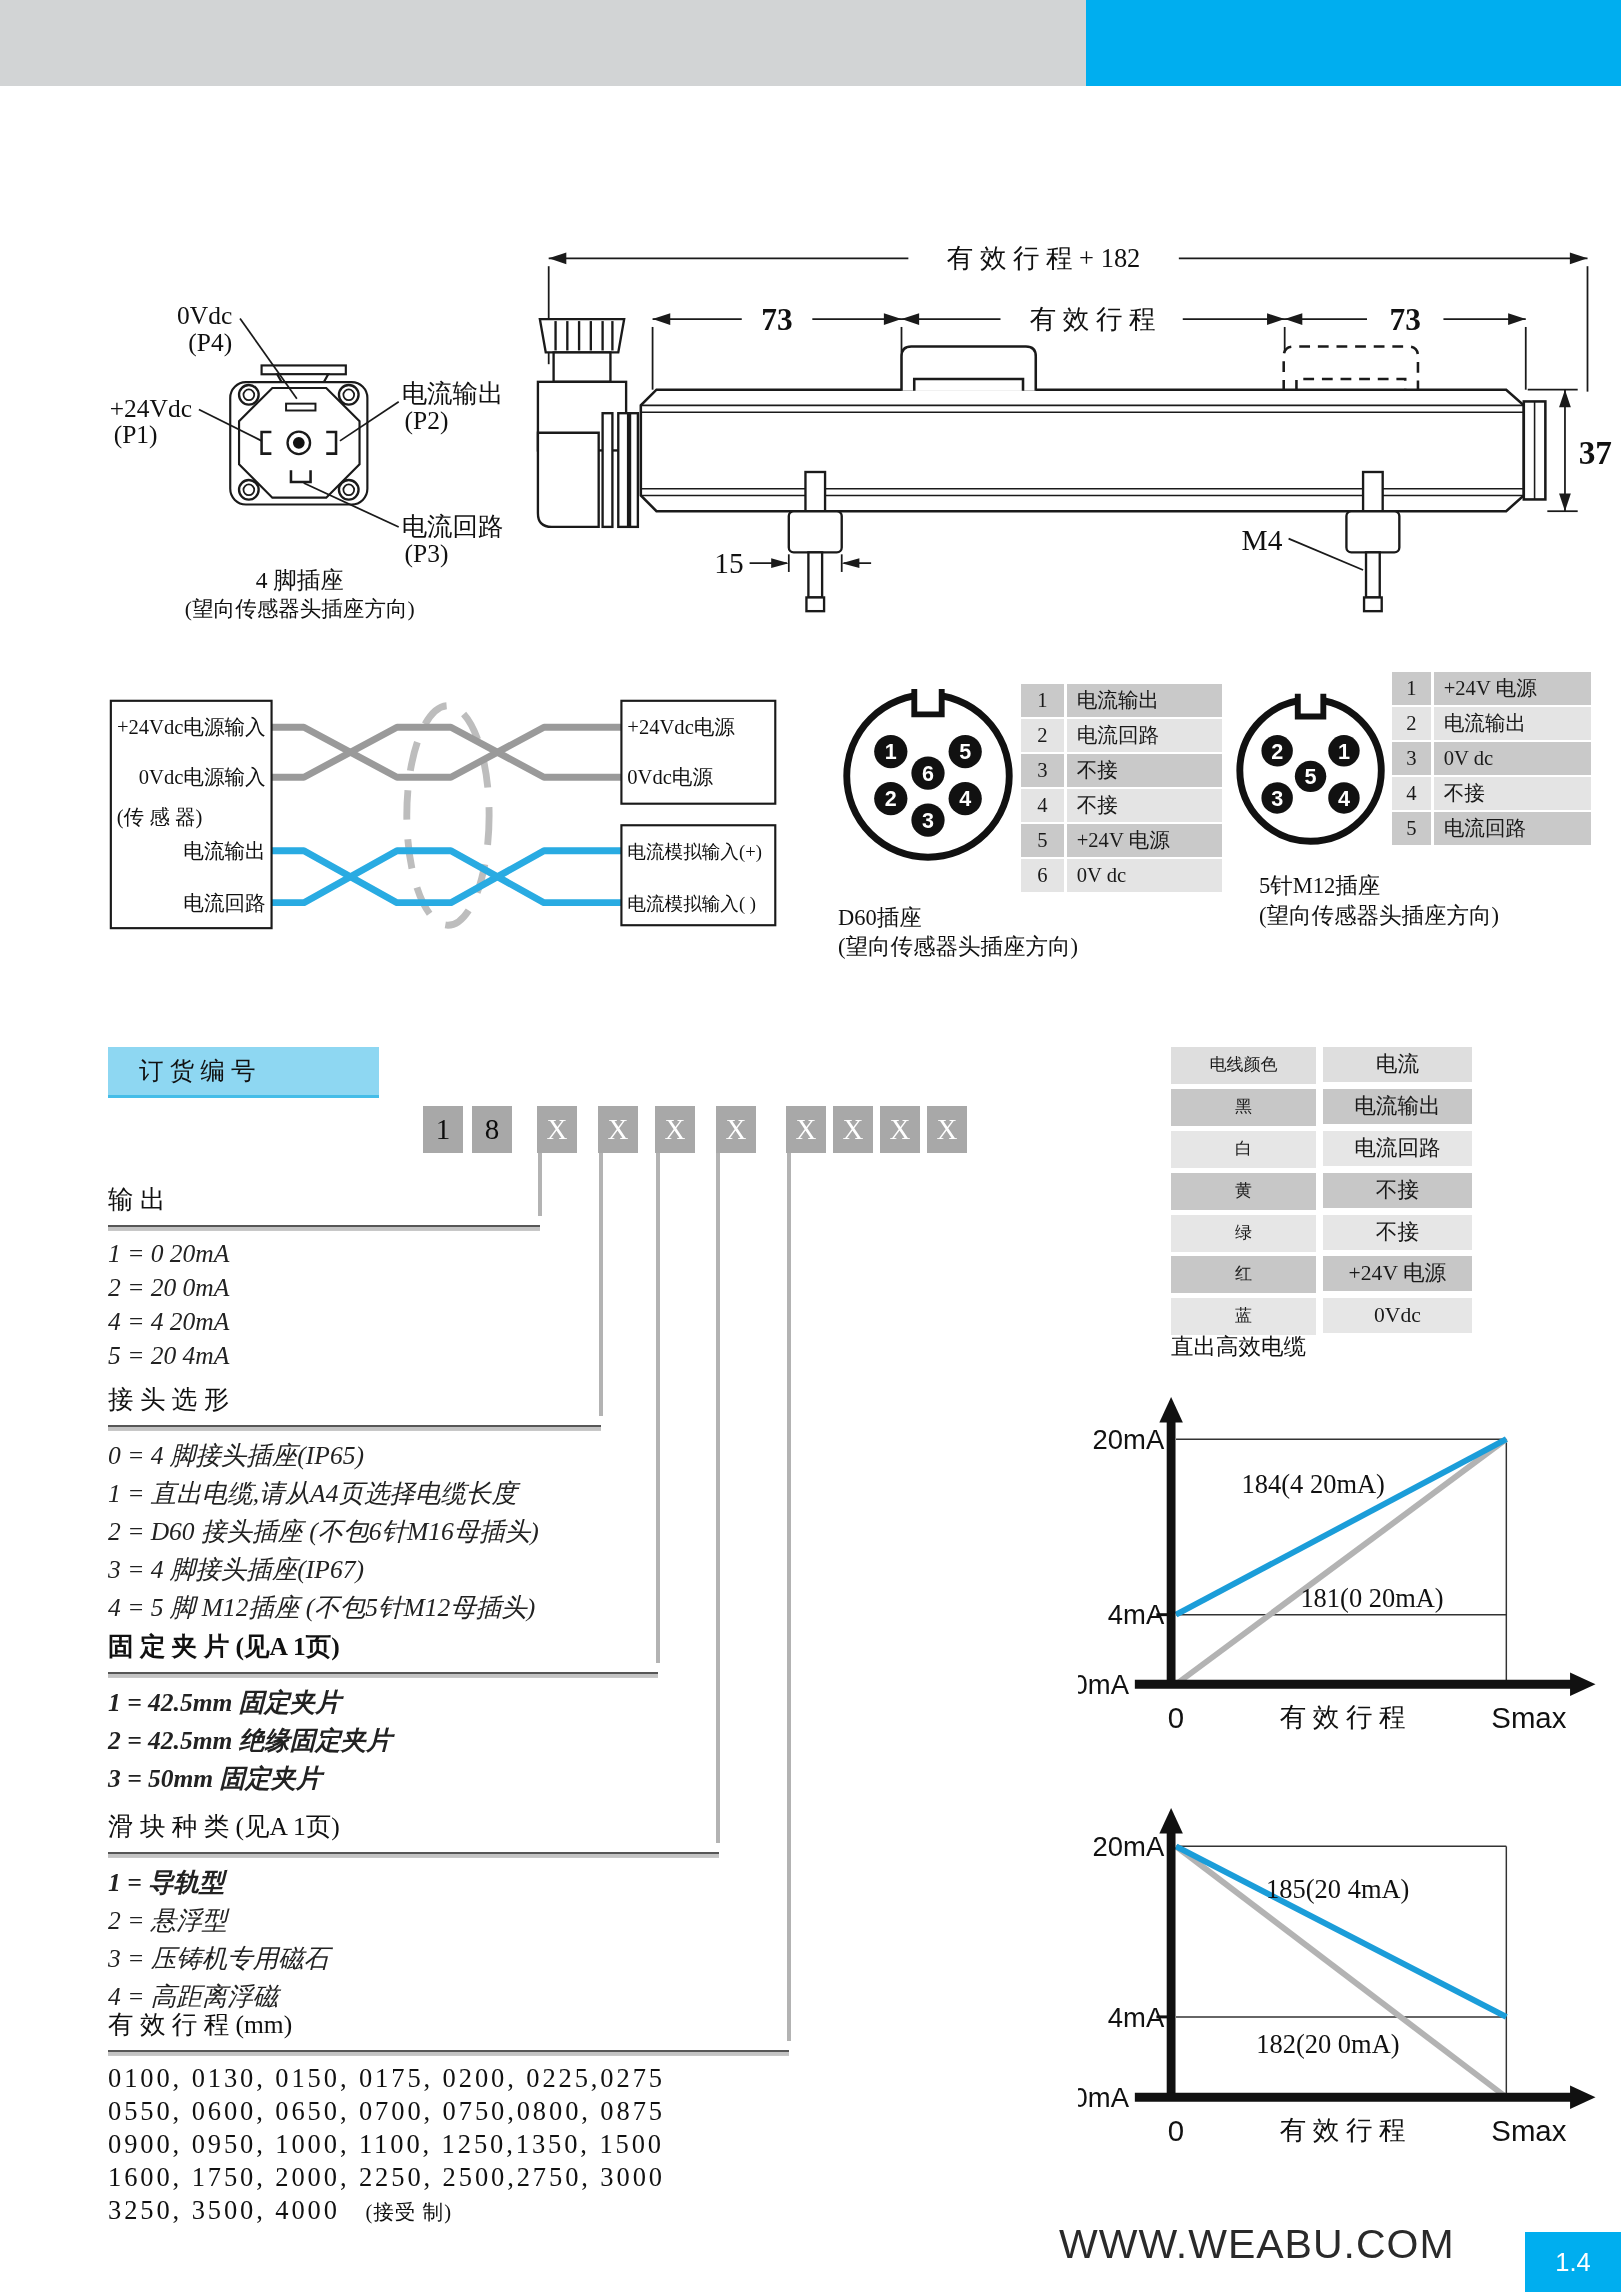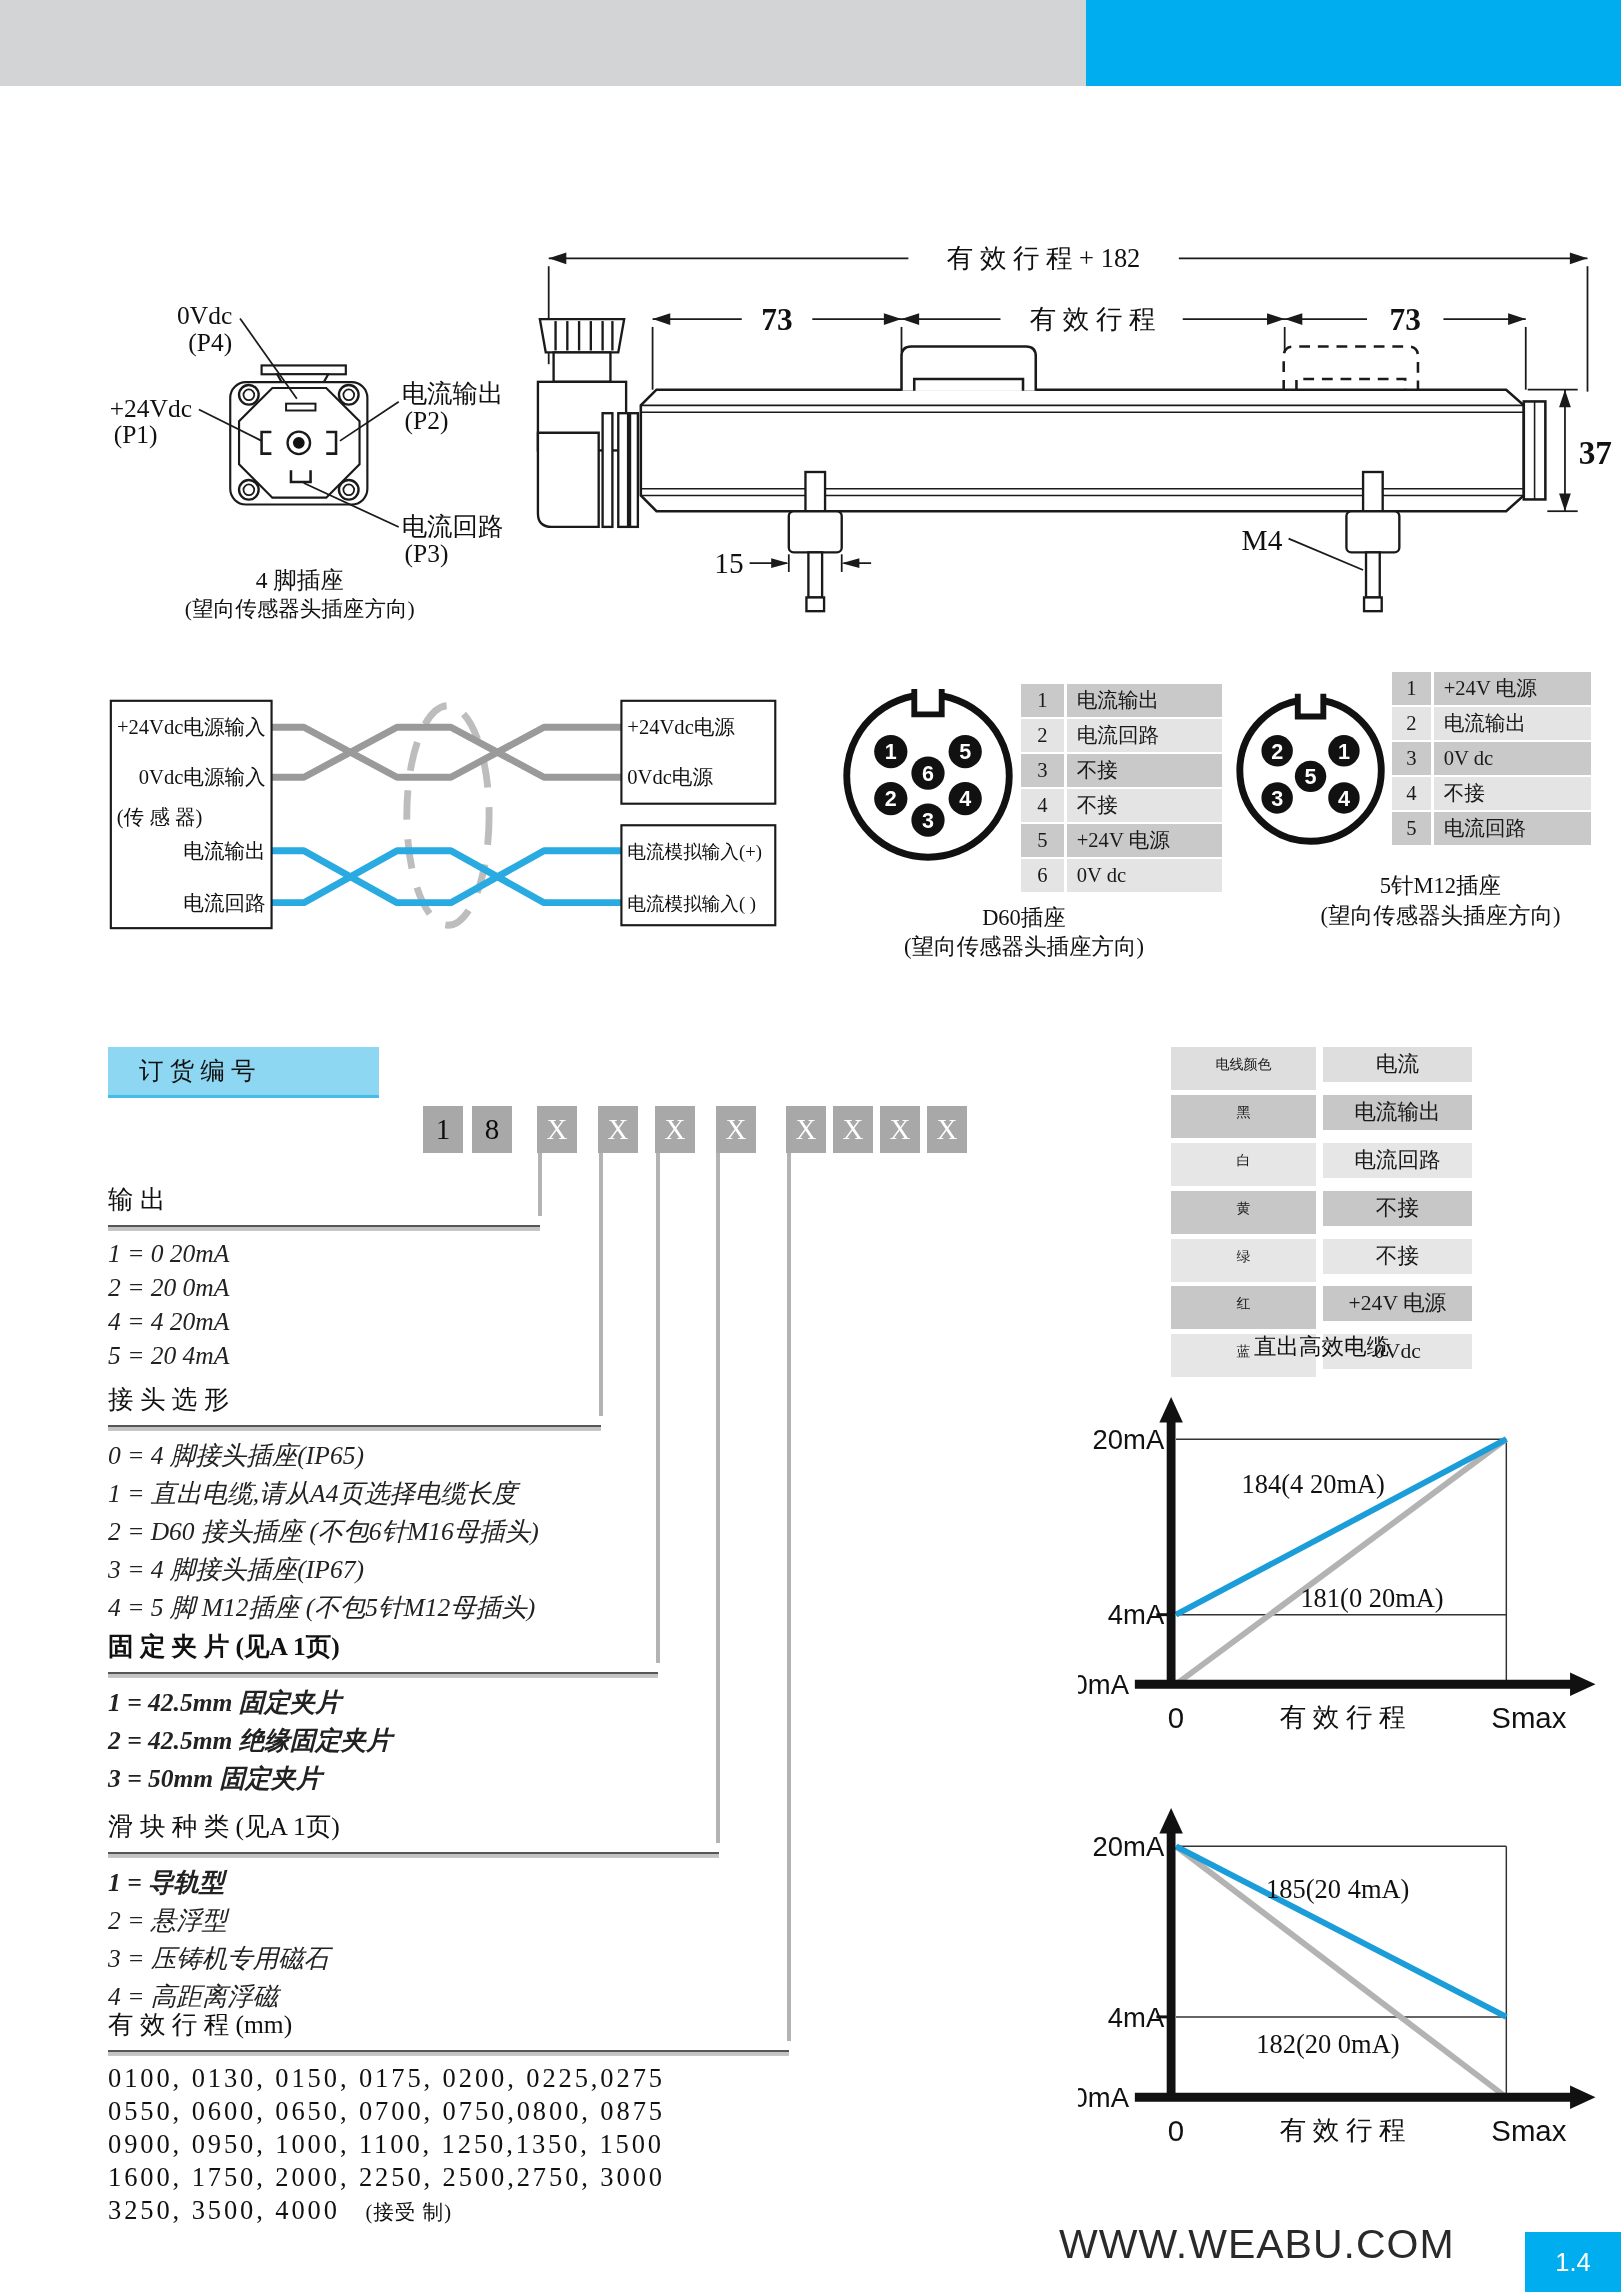--- a/index.html
+++ b/index.html
@@ -41,25 +41,25 @@
   .stroke-line{font-size:26.5px;letter-spacing:2.9px;line-height:33px;color:#111;}
   .stroke-note{font-size:20.6px;letter-spacing:1px;margin-left:25.5px;text-align:center;}
   
   .pintable{position:absolute;}
   .pintable .prow{display:flex;margin-bottom:2px;}
   .pintable .ncell{width:43px;height:33px;text-align:center;line-height:33px;
      font-size:20.6px;margin-right:2.9px;}
   .pintable .vcell{width:145px;height:33px;line-height:33px;font-size:20.6px;padding-left:9.8px;}
   .rowdark .ncell,.rowdark .vcell{background:#c9c9c9;}
   .rowlight .ncell,.rowlight .vcell{background:#e4e4e4;}
-  .capline{position:absolute;text-align:center;font-size:22.5px;color:#111;white-space:nowrap;}
+  .capline{position:absolute;font-size:22.5px;color:#111;white-space:nowrap;}
   
   .wtable{position:absolute;left:1171px;top:1047px;}
   .wtable .wrow{display:flex;margin-bottom:4.9px;}
-  .wtable .c1{width:145px;height:43px;text-align:center;line-height:35px;font-size:14px;margin-right:6.9px;}
+  .wtable .c1{width:145px;height:37px;text-align:center;line-height:35px;font-size:17px;margin-right:6.9px;}
   .wtable .c2{width:149px;height:35px;text-align:center;line-height:35px;font-size:21.6px;}
   .whead .c1,.whead .c2{background:#dedede;}
   .wdark .c1,.wdark .c2{background:#c7c7c7;}
   .wlight .c1,.wlight .c2{background:#e6e6e6;}
   
   .footer-url{left:1059px;top:2221px;width:431px;text-align:left;
     font-family:"Liberation Sans","DejaVu Sans",sans-serif;
     font-size:41px;letter-spacing:1px;color:#2a2a2a;font-weight:normal;}
   .page-box{left:1525px;top:2232px;width:96px;height:61px;background:#00aeef;
     color:#fff;font-family:"Liberation Sans","DejaVu Sans",sans-serif;

